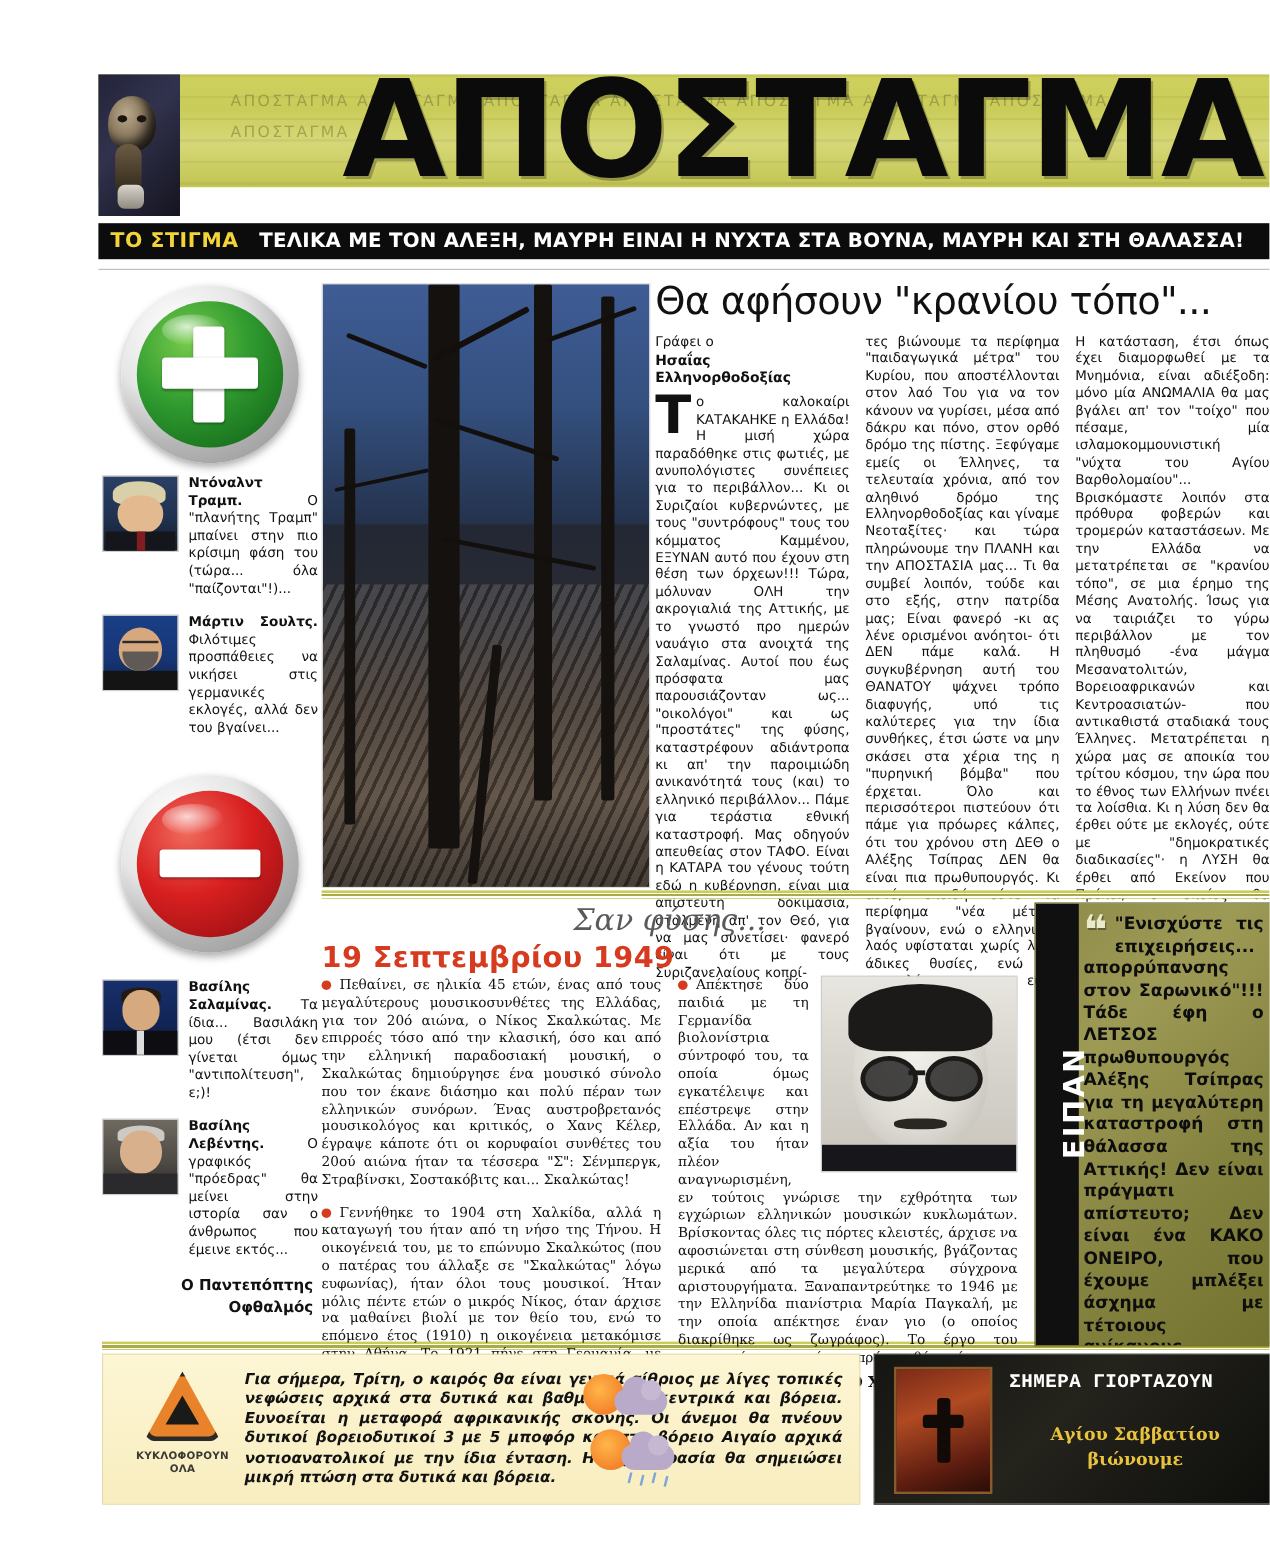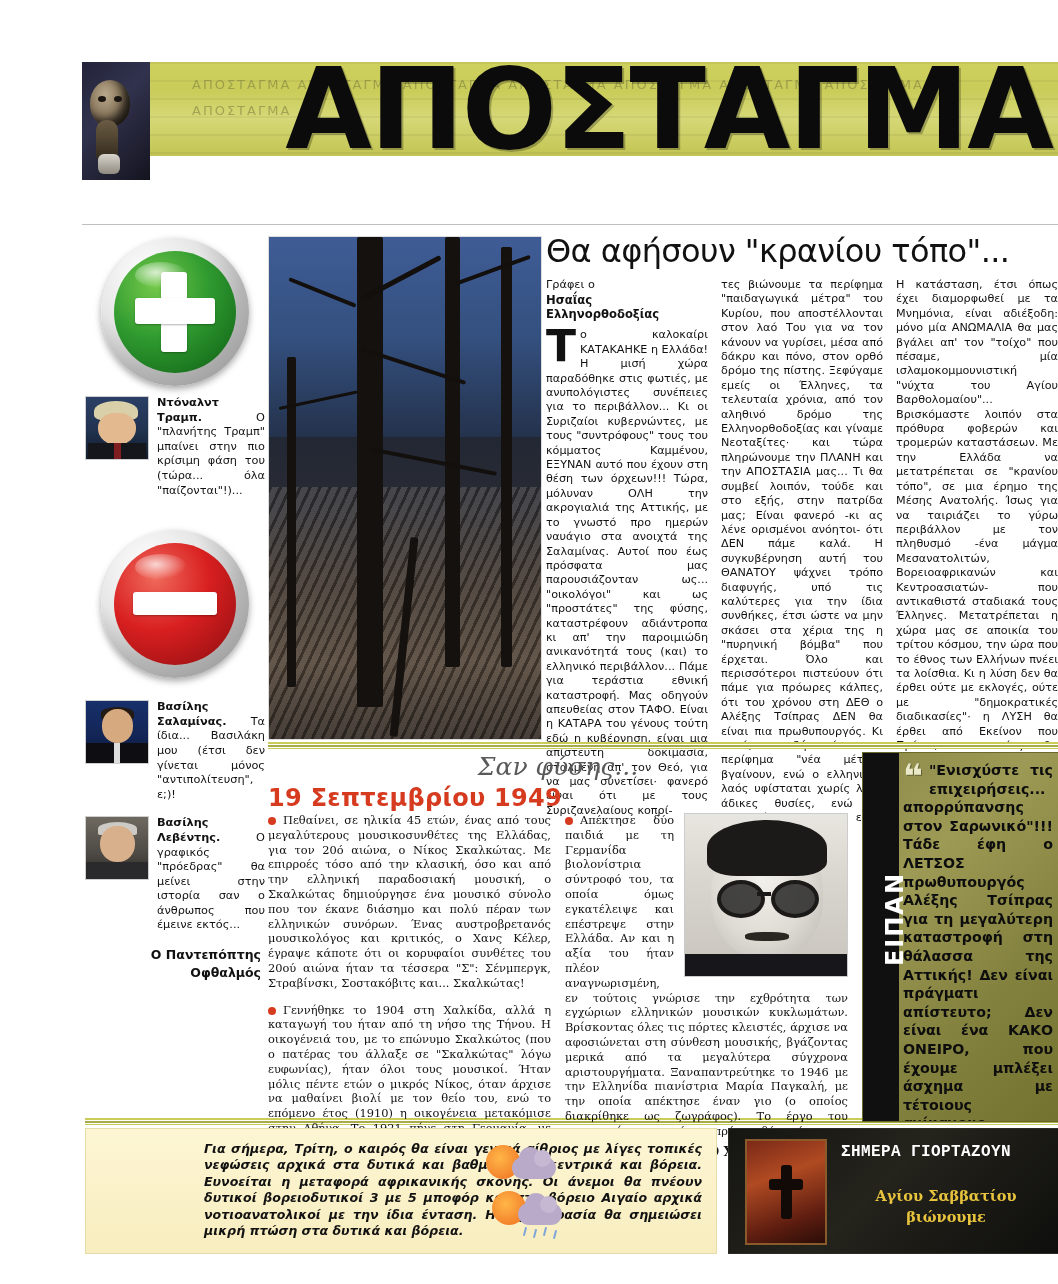--- a/index.html
+++ b/index.html
@@ -266,20 +266,24 @@
     <div class="masthead-title">ΑΠΟΣΤΑΓΜΑ</div>
   </div>
   <div class="mast-figure">
     <div class="face"></div>
     <div class="eye l"></div>
     <div class="eye r"></div>
     <div class="arm"></div>
     <div class="hand"></div>
   </div>
 
+  <div class="stigma-bar">
+    <div class="stigma-label">ΤΟ ΣΤΙΓΜΑ</div>
+    <div class="stigma-text">ΤΕΛΙΚΑ ΜΕ ΤΟΝ ΑΛΕΞΗ, ΜΑΥΡΗ ΕΙΝΑΙ Η ΝΥΧΤΑ ΣΤΑ ΒΟΥΝΑ, ΜΑΥΡΗ ΚΑΙ ΣΤΗ ΘΑΛΑΣΣΑ!</div>
+  </div>
 
   <div class="sidebar">
 
     <div class="badge plus">
       <div class="ring"></div>
       <div class="disc"></div>
       <div class="glyph-v"></div>
       <div class="glyph-h"></div>
       <div class="shine"></div>
     </div>
@@ -287,36 +291,45 @@
     <div class="side-item">
       <div class="side-photo ph-trump">
         <div class="hair"></div>
           <div class="skin"></div>
           <div class="suit"></div>
           <div class="tie"></div>
       </div>
       <div class="side-text"><b>Ντόναλντ Τραμπ.</b><span> Ο "πλανήτης Τραμπ" μπαίνει στην πιο κρίσιμη φάση του (τώρα... όλα "παίζονται"!)...</span></div>
     </div>
 
+    <div class="side-item">
+      <div class="side-photo ph-schulz">
+        <div class="skin"></div>
+          <div class="glass"></div>
+          <div class="beard"></div>
+          <div class="suit"></div>
+      </div>
+      <div class="side-text"><b>Μάρτιν Σουλτς.</b><span> Φιλότιμες προσπάθειες να νικήσει στις γερμανικές εκλογές, αλλά δεν του βγαίνει...</span></div>
+    </div>
 
     <div class="badge stop" style="margin-top:32px">
       <div class="ring"></div>
       <div class="disc"></div>
       <div class="glyph-h"></div>
       <div class="shine"></div>
     </div>
 
     <div class="side-item" style="margin-top:22px">
       <div class="side-photo ph-kikilias">
         <div class="hair"></div>
           <div class="skin"></div>
           <div class="suit"></div>
           <div class="tie"></div>
       </div>
-      <div class="side-text"><b>Βασίλης Σαλαμίνας.</b><span> Τα ίδια... Βασιλάκη μου (έτσι δεν γίνεται μόνος "αντιπολίτευση", ε;)!</span></div>
+      <div class="side-text"><b>Βασίλης Σαλαμίνας.</b><span> Τα ίδια... Βασιλάκη μου (έτσι δεν γίνεται όμως "αντιπολίτευση", ε;)!</span></div>
     </div>
 
     <div class="side-item">
       <div class="side-photo ph-leventis">
         <div class="hair"></div>
           <div class="skin"></div>
           <div class="suit"></div>
       </div>
       <div class="side-text"><b>Βασίλης Λεβέντης.</b><span> Ο γραφικός "πρόεδρας" θα μείνει στην ιστορία σαν ο άνθρωπος που έμεινε εκτός...</span></div>
     </div>
@@ -385,20 +398,29 @@
   <div class="eipan">
     <div class="eipan-tab">
       <span>ΕΙΠΑΝ</span>
     </div>
     <div class="eipan-body">
       <span class="quote-mark">❝</span><span>"Ενισχύστε τις επιχειρήσεις... απορρύπανσης στον Σαρωνικό"!!! Τάδε έφη ο ΛΕΤΣΟΣ πρωθυπουργός Αλέξης Τσίπρας για τη μεγαλύτερη καταστροφή στη θάλασσα της Αττικής! Δεν είναι πράγματι απίστευτο; Δεν είναι ένα ΚΑΚΟ ΟΝΕΙΡΟ, που έχουμε μπλέξει άσχημα με τέτοιους ανίκανους, καραγκιόζηδες και ΜΑΛΑΚΕΣ;</span>
     </div>
   </div>
 
   <div class="weather">
+    <div class="w-sign">
+      <div class="w-tri">
+        <div class="w-tri-inner"></div>
+      </div>
+      <div class="w-caption">
+        <span>ΚΥΚΛΟΦΟΡΟΥΝ</span><br>
+        <span>ΟΛΑ</span>
+      </div>
+    </div>
     <div class="w-text">
       <span>Για σήμερα, Τρίτη, ο καιρός θα είναι γενικά αίθριος με λίγες τοπικές νεφώσεις αρχικά στα δυτικά και βαθμιαία σα κεντρικά και βόρεια. Ευνοείται η μεταφορά αφρικανικής σκόνης. Οι άνεμοι θα</span>
       <span>πνέουν δυτικοί βορειοδυτικοί 3 με 5 μποφόρ και στο βόρειο Αιγαίο αρχικά νοτιοανατολικοί με την ίδια ένταση. Η θερμοκρασία θα σημειώσει μικρή πτώση στα δυτικά και βόρεια.</span>
     </div>
     <div class="w-icons">
       <div class="sun" style="left:8px;top:10px;"></div>
       <div class="cloud" style="left:34px;top:22px;"></div>
       <div class="sun" style="left:14px;top:56px;"></div>
       <div class="cloud" style="left:40px;top:68px;"></div>
       <div class="rain" style="left:46px;top:92px;"></div>

